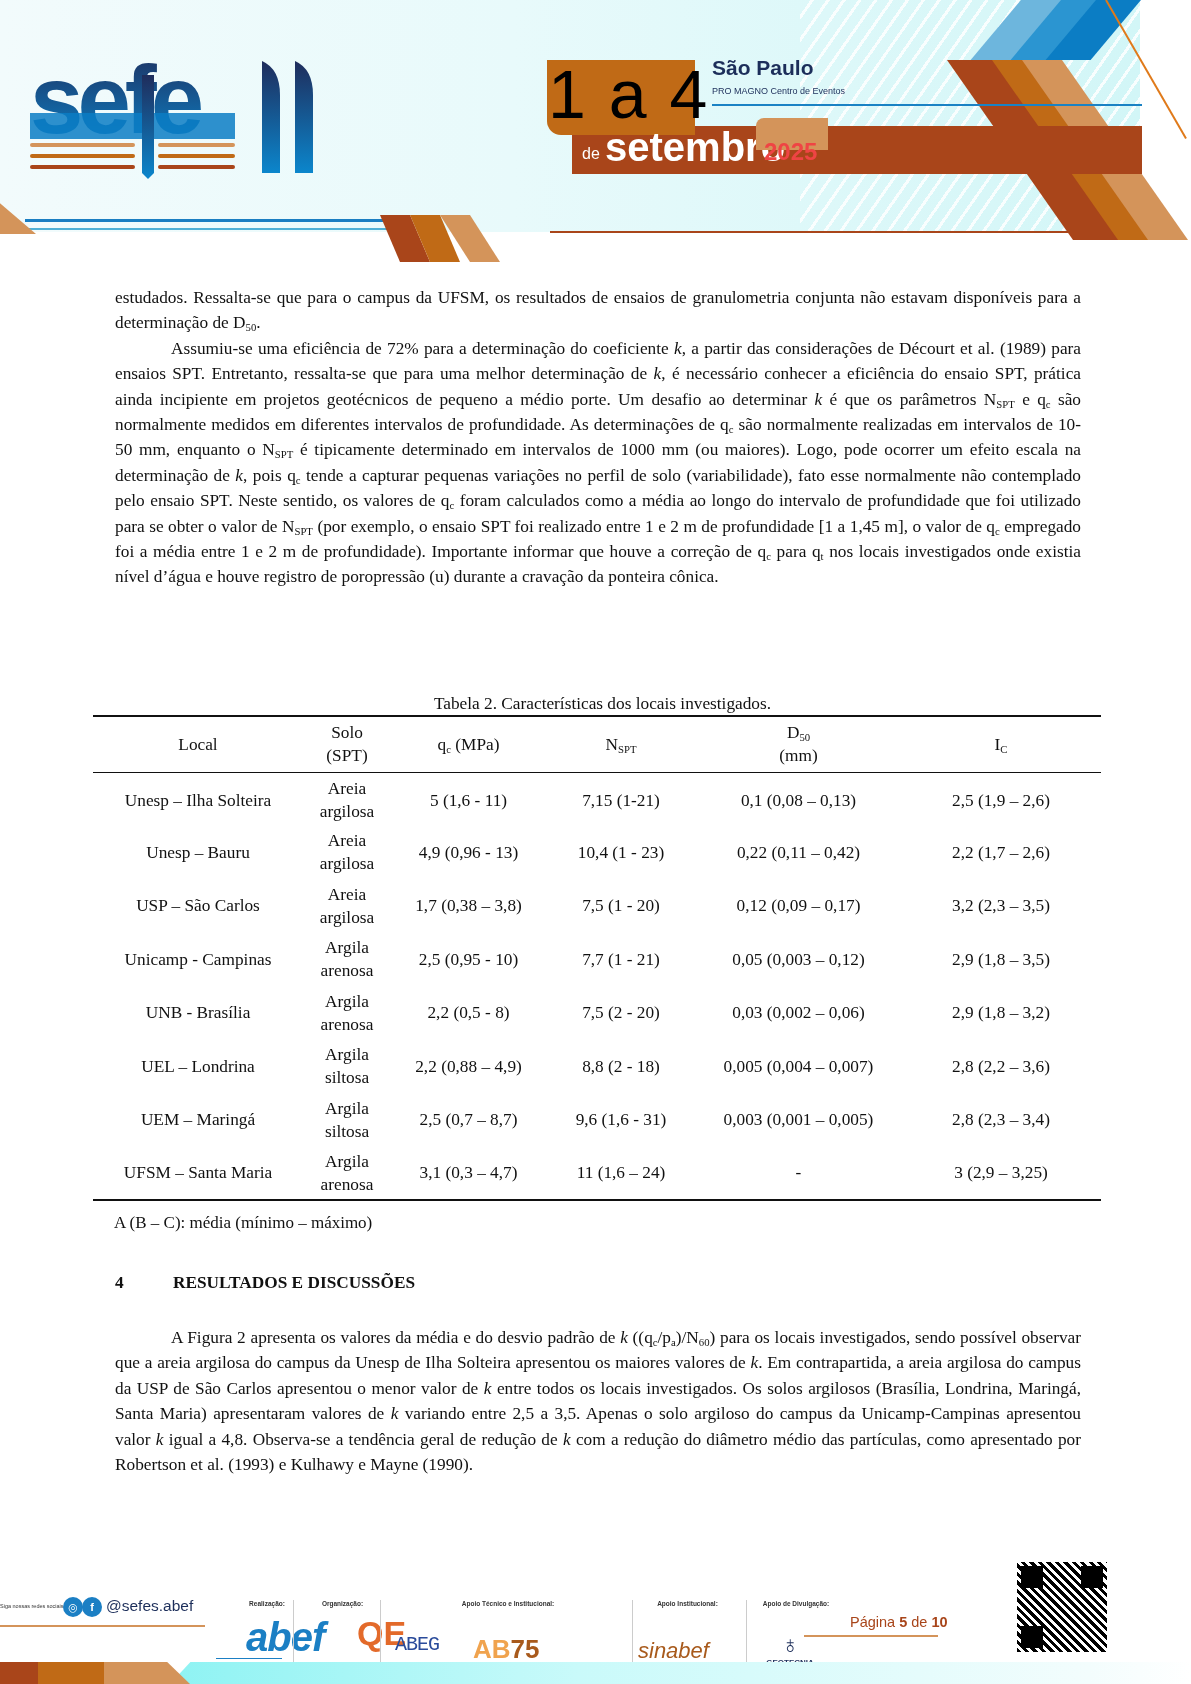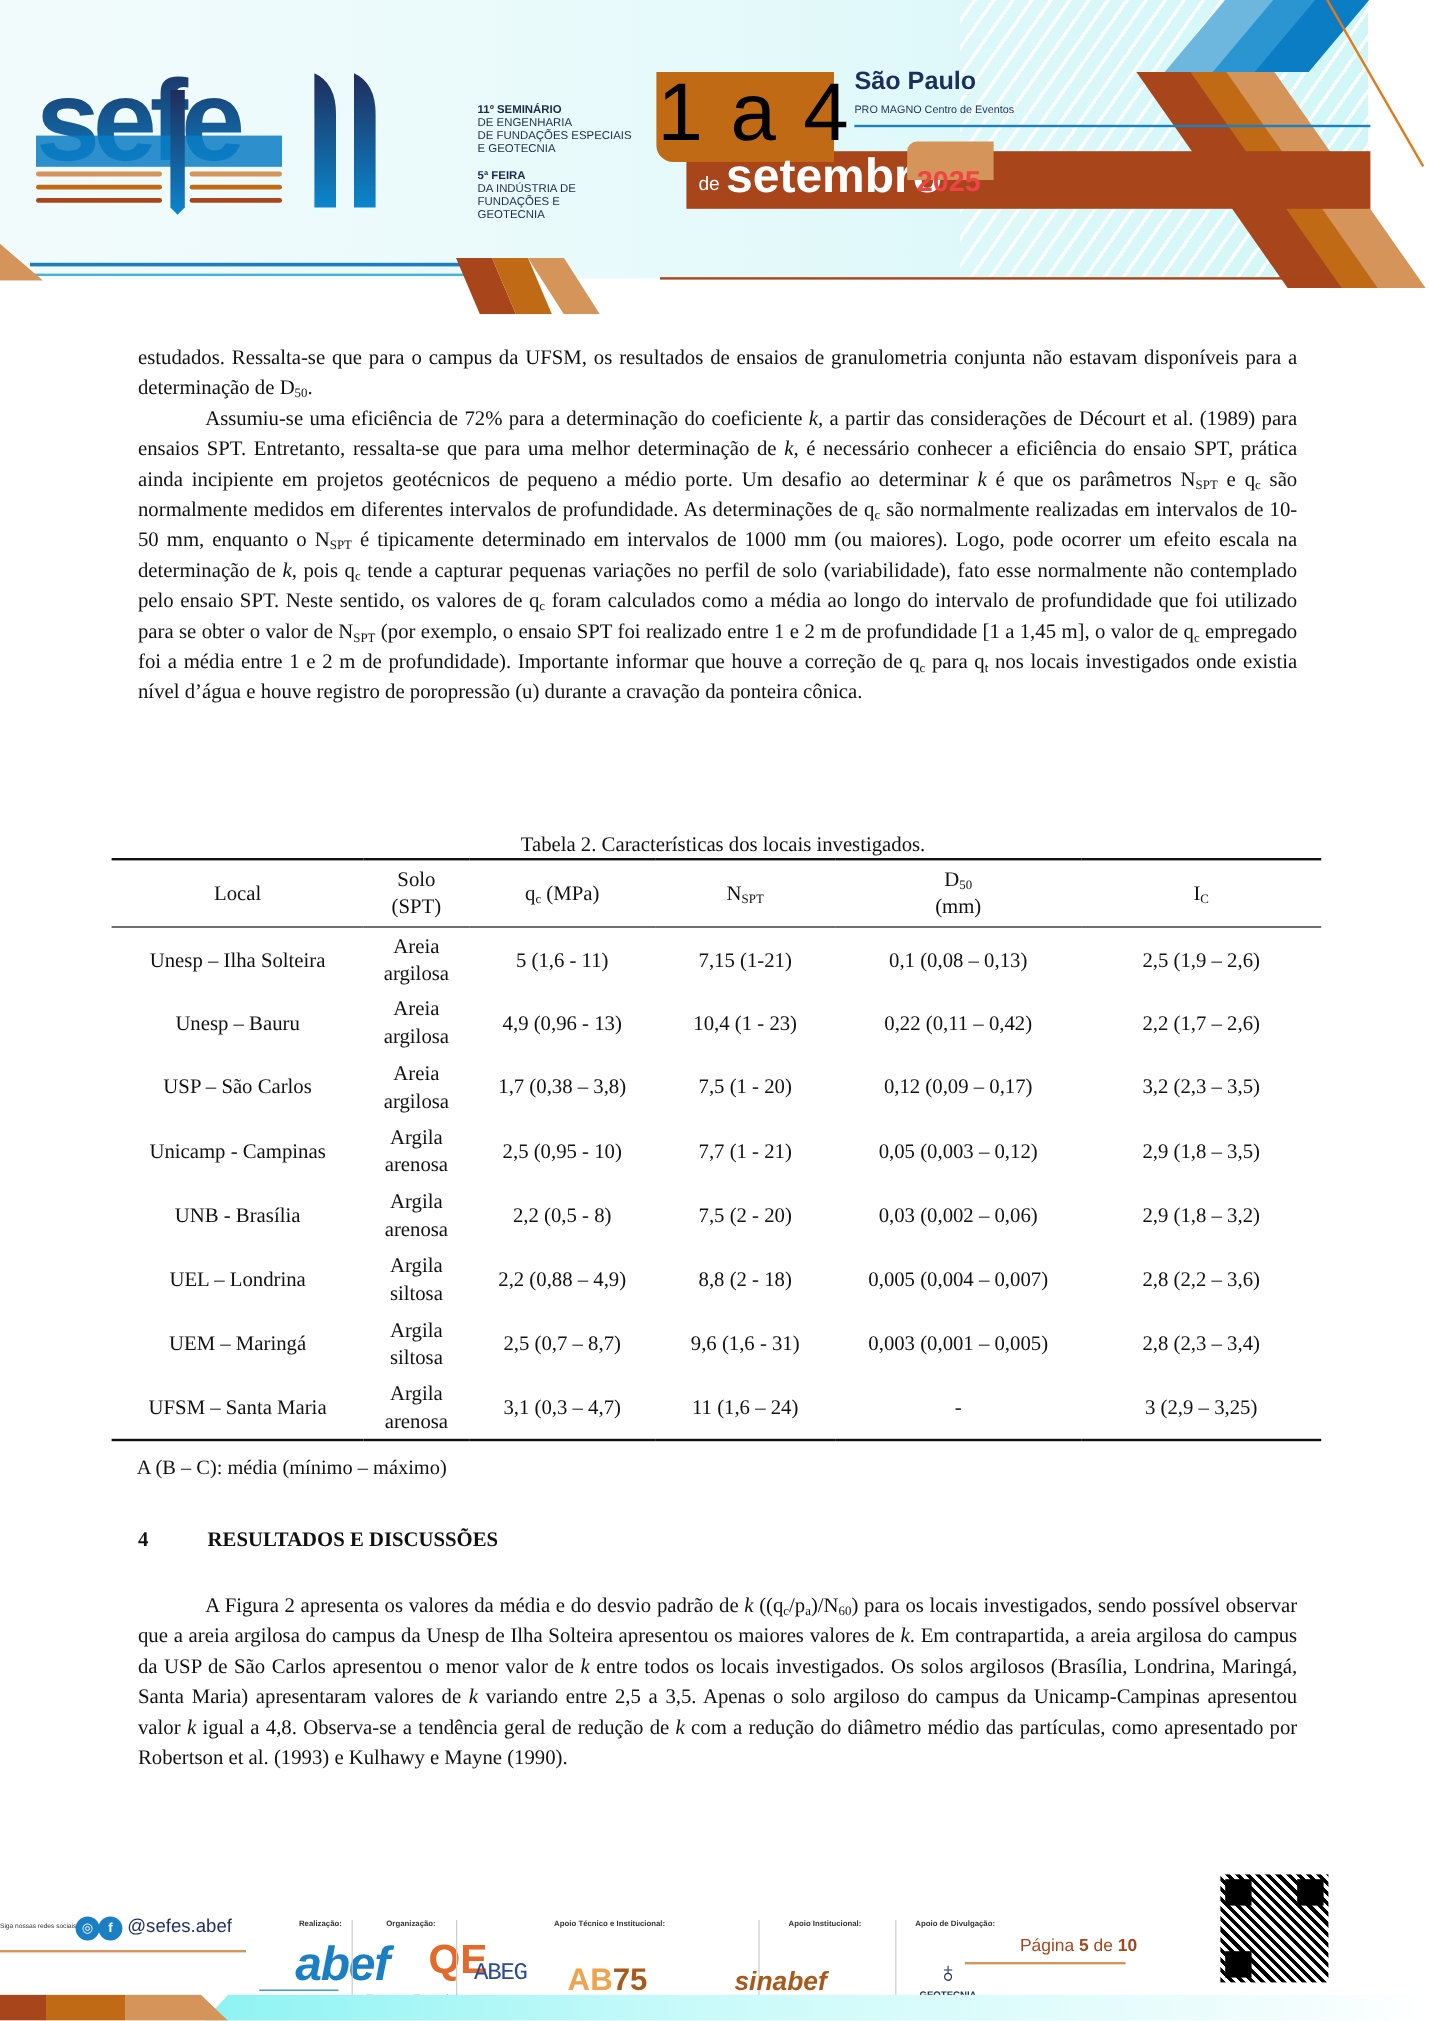--- a/index.html
+++ b/index.html
@@ -87,21 +87,21 @@
   .social-line { position: absolute; left: 0; top: 65px; width: 205px; height: 2px; background: #d4945a; }
   .spon-label { position: absolute; top: 40px; font-size: 6.5px; font-weight: bold; color: #333; text-align: center; }
   .divider { position: absolute; top: 40px; width: 1px; height: 70px; background: #ccc; }
   .logo-abef { position: absolute; left: 246px; top: 55px; font-size: 40px; font-weight: bold; color: #1b7fc4; font-style: italic; letter-spacing: -1px; }
   .logo-abef-lines { position: absolute; left: 216px; top: 98px; width: 66px; height: 6px; border-top: 1px solid #1b7fc4; border-bottom: 1px solid #1b7fc4; }
   .logo-qe { position: absolute; left: 357px; top: 54px; font-size: 34px; font-weight: bold; color: #e36a2a; }
   .logo-qe-sub { position: absolute; left: 305px; top: 101px; font-size: 10px; color: #888; }
   .logo-abeg { position: absolute; left: 395px; top: 73px; font-size: 20px; color: #2a4b9b; font-family: Liberation Mono, monospace; letter-spacing: -1px; }
   .logo-ab75 { position: absolute; left: 473px; top: 74px; font-size: 26px; font-weight: bold; color: #f0a34e; }
   .logo-ab75 .seventyfive { color: #a85a1c; }
-  .logo-simbef { position: absolute; left: 612px; top: 78px; font-size: 22px; font-weight: bold; color: #a85a1c; font-style: italic; }
+  .logo-simbef { position: absolute; left: 638px; top: 78px; font-size: 22px; font-weight: normal; color: #a85a1c; font-style: italic; }
   .logo-geo { position: absolute; left: 760px; top: 72px; width: 60px; text-align: center; }
   .geo-glyph { font-size: 24px; color: #1c2e5a; line-height: 26px; }
   .geo-text { font-size: 8px; font-weight: bold; color: #1c2e5a; }
   .geo-sub { font-size: 5.5px; font-weight: bold; color: #1c2e5a; }
   .page-num { position: absolute; left: 850px; top: 54px; font-size: 14.5px; color: #a8451a; }
   .page-num b { font-weight: bold; }
   .page-line { position: absolute; left: 804px; top: 75px; width: 134px; height: 2px; background: #d4945a; }
   .qr { position: absolute; left: 1017px; top: 2px; width: 90px; height: 90px;
     background:
       linear-gradient(#000,#000) 4px 4px/22px 22px no-repeat,
@@ -137,31 +137,20 @@
     <rect x="128" y="88" width="77" height="4" rx="2" fill="#d4945a"></rect>
     <rect x="0" y="99" width="105" height="4" rx="2" fill="#c06a16"></rect>
     <rect x="128" y="99" width="77" height="4" rx="2" fill="#c06a16"></rect>
     <rect x="0" y="110" width="105" height="4" rx="2" fill="#a9451a"></rect>
     <rect x="128" y="110" width="77" height="4" rx="2" fill="#a9451a"></rect>
     <path d="M112 20 L124 20 L124 118 L118 124 L112 118 Z" fill="url(#g1)"></path>
     <path d="M232 6 L232 118 L250 118 L250 40 Q250 14 232 6 Z" fill="url(#g1)"></path>
     <path d="M265 6 L265 118 L283 118 L283 40 Q283 14 265 6 Z" fill="url(#g1)"></path>
   </svg>
 
-  <div class="logo-text">
-    <div class="b">11º SEMINÁRIO</div>
-    <div>DE ENGENHARIA</div>
-    <div>DE FUNDAÇÕES ESPECIAIS</div>
-    <div>E GEOTECNIA</div>
-    <div class="gap"></div>
-    <div class="b">5ª FEIRA</div>
-    <div>DA INDÚSTRIA DE</div>
-    <div>FUNDAÇÕES E</div>
-    <div>GEOTECNIA</div>
-  </div>
 
   <div class="chev-o1"></div>
   <div class="chev-o2"></div>
   <div class="chev-o3"></div>
   <div class="chev-blue1"></div>
   <div class="chev-blue2"></div>
   <div class="chev-blue3"></div>
   <div class="thin-orange"></div>
 
   <div class="date-band"></div>

